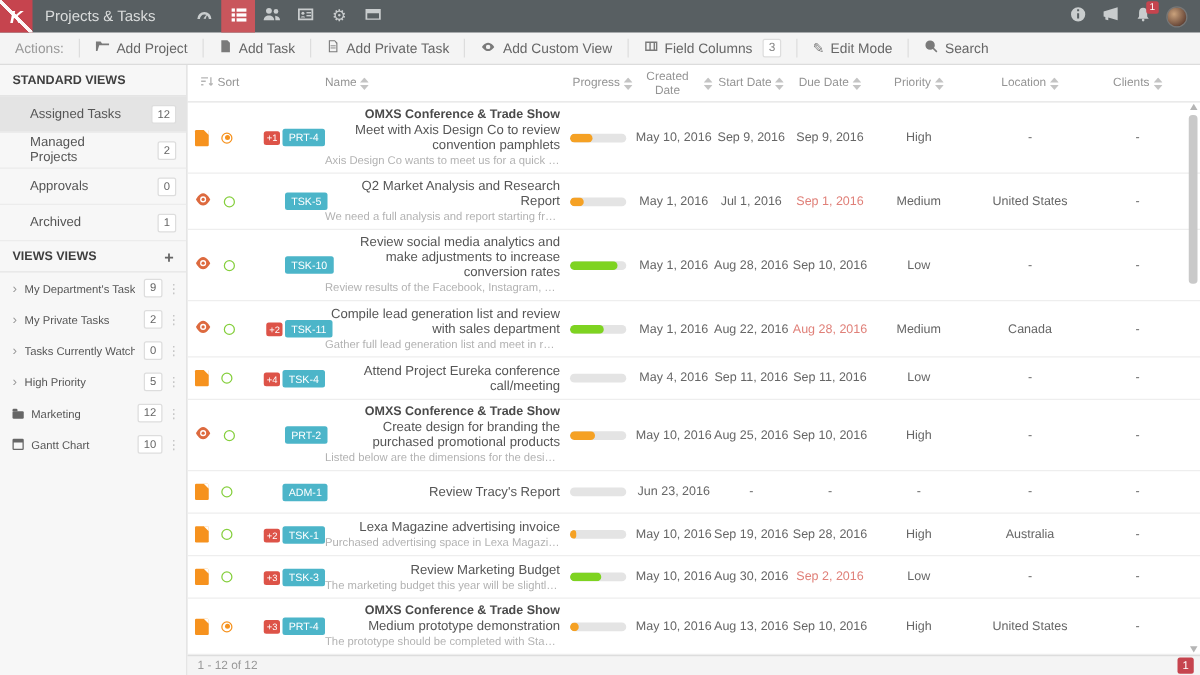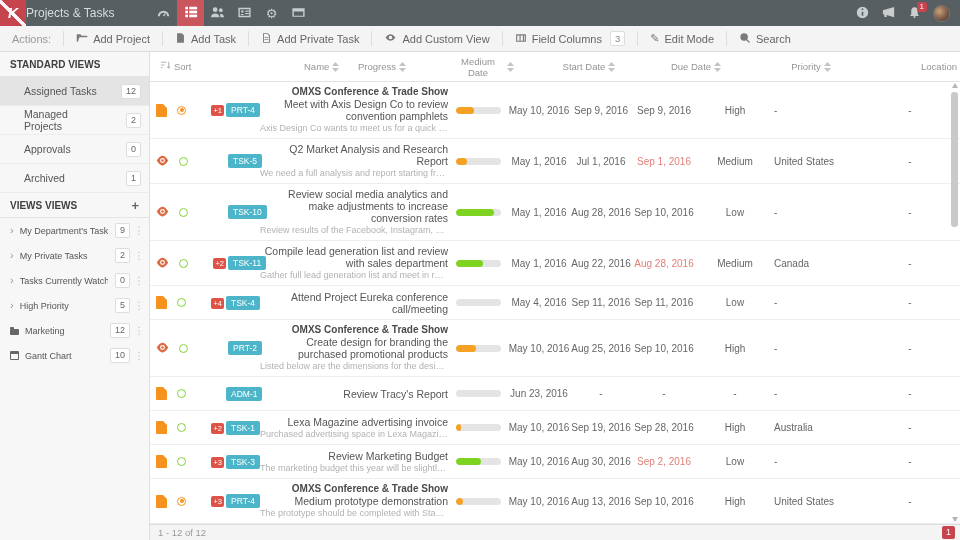--- a/index.html
+++ b/index.html
@@ -3,21 +3,21 @@
 <meta charset="utf-8">
 <style>
   * { margin:0; padding:0; box-sizing:border-box; }
   html,body { width:960px; height:540px; overflow:hidden; }
   body { font-family:"Liberation Sans", sans-serif; font-size:11px; color:#555; background:#fff; }
   .app { width:960px; height:540px; display:flex; flex-direction:column; position:relative; }
 
   
   .topbar { height:26px; background:#585f62; display:flex; align-items:center; flex:0 0 26px; position:relative; }
   .logo { width:26px; height:26px; background:linear-gradient(45deg, transparent 44%, rgba(255,255,255,.95) 44%, rgba(255,255,255,.95) 52%, transparent 52%), #c6444e; color:#fff; font-weight:bold; font-size:14px; display:flex; align-items:center; justify-content:center; font-style:italic; }
-  .topbar-title { color:#dadcdc; font-size:12px; }
+  .topbar-title { margin-left:10px; color:#dadcdc; font-size:12px; }
   .topnav { position:absolute; left:150px; top:0; height:26px; display:flex; }
   .nav-item { width:27px; height:26px; display:flex; align-items:center; justify-content:center; cursor:pointer; }
   .nav-item svg { fill:#c9cdce; }
   .nav-item.active { background:#c9565c; }
   .nav-item.active svg { fill:#fff; }
   .topbar-right { margin-left:auto; display:flex; align-items:center; gap:12px; padding-right:10px; }
   .topbar-right svg { fill:#c9cdce; }
   .bell-wrap { position:relative; }
   .bell-badge { position:absolute; top:-4px; right:-6px; background:#c6444e; color:#fff; font-size:8px; line-height:10px; padding:0 3px; border-radius:2px; }
   .avatar-top { width:17px; height:17px; border-radius:50%; background:radial-gradient(circle at 35% 35%, #caa27c, #6b4a3a 70%, #33221c); border:1px solid #777; }
@@ -45,34 +45,34 @@
   .c-label { margin-left:6px; white-space:nowrap; overflow:hidden; max-width:88px; }
   .dots { width:12px; text-align:center; color:#c0c0c0; font-size:10px; margin-left:3px; cursor:pointer; }
   .cvi { display:inline-block; }
   .cvi-chevron::before { content:"›"; color:#999; font-size:11px; line-height:8px; }
   .cvi-folder { width:9px; height:6px; background:#666; border-radius:1px; position:relative; margin-top:2px; }
   .cvi-folder::before { content:""; position:absolute; top:-2px; left:0; width:4px; height:2px; background:#666; border-radius:1px 1px 0 0; }
   .cvi-calendar { width:9px; height:9px; border:1px solid #666; border-top:3px solid #666; border-radius:1px; }
 
   
   .main { flex:1; display:flex; flex-direction:column; min-width:0; position:relative; }
-  .t-header { height:30px; flex:0 0 30px; display:flex; align-items:center; border-bottom:1px solid #e3e3e3; color:#949494; font-size:9.5px;gap:44px; }
+  .t-header { height:30px; flex:0 0 30px; display:flex; align-items:center; border-bottom:1px solid #e3e3e3; color:#949494; font-size:9.5px; }
   .t-header .hc { display:flex; align-items:center; justify-content:center; gap:3px; }
   .t-header .c-icons { justify-content:flex-start; padding-left:10px; }
   .t-header .c-name { justify-content:flex-start; }
   .sorticon { flex:0 0 auto; }
 
   .c-icons { width:110px; flex:0 0 110px; display:flex; align-items:center; padding-left:6px; }
   .c-name { flex:1; min-width:0; padding-right:8px;text-align:right; }
   .c-prog { width:52px; flex:0 0 52px; display:flex; justify-content:flex-start; }
   .c-cre { width:62px; flex:0 0 62px; text-align:center; }
   .c-sta { width:62px; flex:0 0 62px; text-align:center; }
   .c-due { width:64px; flex:0 0 64px; text-align:center; }
   .c-pri { width:78px; flex:0 0 78px; text-align:center; }
-  .c-loc { width:100px; flex:0 0 100px; }
+  .c-loc { width:100px; flex:0 0 100px; text-align:center; }
   .c-cli { width:72px; flex:0 0 72px; text-align:center; }
   .c-pad { width:14px; flex:0 0 14px; }
 
   .rows { flex:1; overflow:hidden; }
   .row { display:flex; align-items:center; border-bottom:1px solid #eeeeee; min-height:34px; padding:4px 0; font-size:10px; color:#666; }
 
   .icon-doc { width:11px; height:13px; background:#f6921e; border-radius:1px; position:relative; flex:0 0 11px; }
   .icon-doc::after { content:""; position:absolute; top:0; right:0; border-top:4px solid #fff; border-left:4px solid transparent; }
   .icon-eye { flex:0 0 13px; }
   .status { width:9px; height:9px; border-radius:50%; margin-left:10px; position:relative; flex:0 0 9px; }
@@ -326,21 +326,21 @@
             </svg>
         </div>
         <div class="hc c-prog">
           <span>Progress</span>
           <svg class="sorticon" width="7" height="10" viewBox="0 0 7 10" fill="#c4c4c4">
               <path d="M3.5 0 7 4H0z"></path>
               <path d="M3.5 10 0 6h7z"></path>
             </svg>
         </div>
         <div class="hc c-cre">
-          <span>Medium Date</span>
+          <span>Created Date</span>
           <svg class="sorticon" width="7" height="10" viewBox="0 0 7 10" fill="#c4c4c4">
               <path d="M3.5 0 7 4H0z"></path>
               <path d="M3.5 10 0 6h7z"></path>
             </svg>
         </div>
         <div class="hc c-sta">
           <span>Start Date</span>
           <svg class="sorticon" width="7" height="10" viewBox="0 0 7 10" fill="#c4c4c4">
               <path d="M3.5 0 7 4H0z"></path>
               <path d="M3.5 10 0 6h7z"></path>

